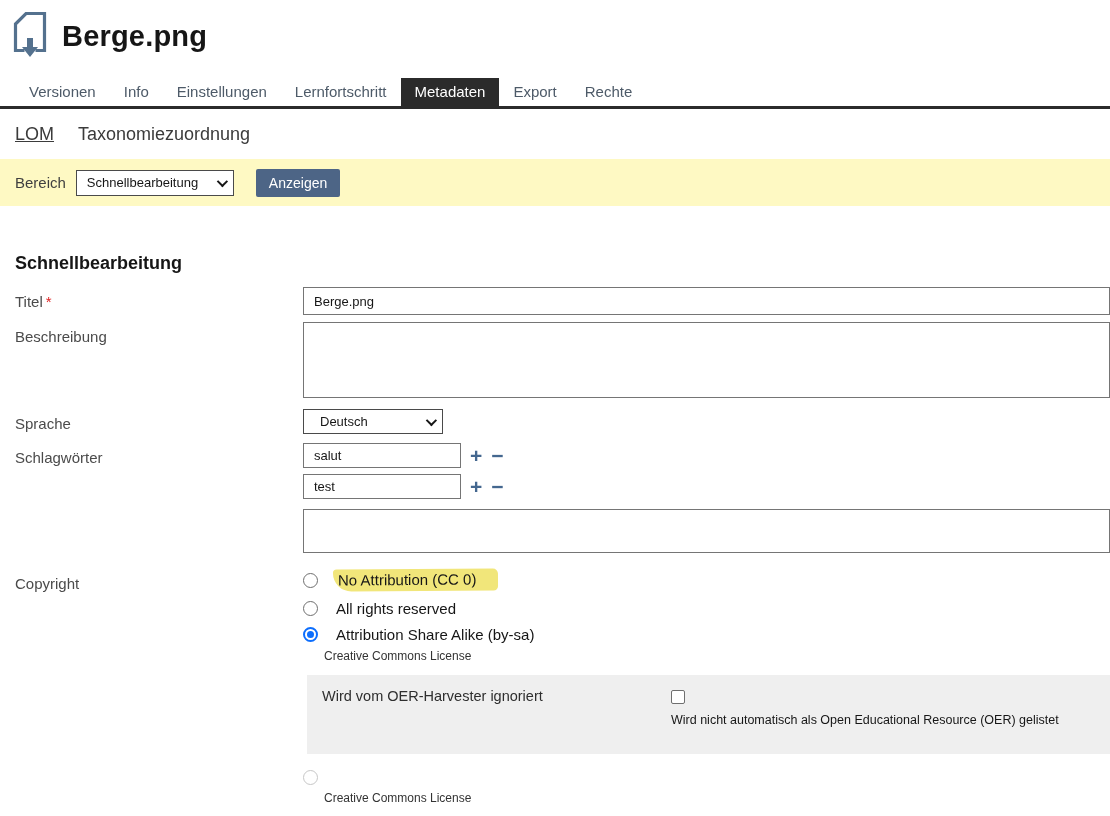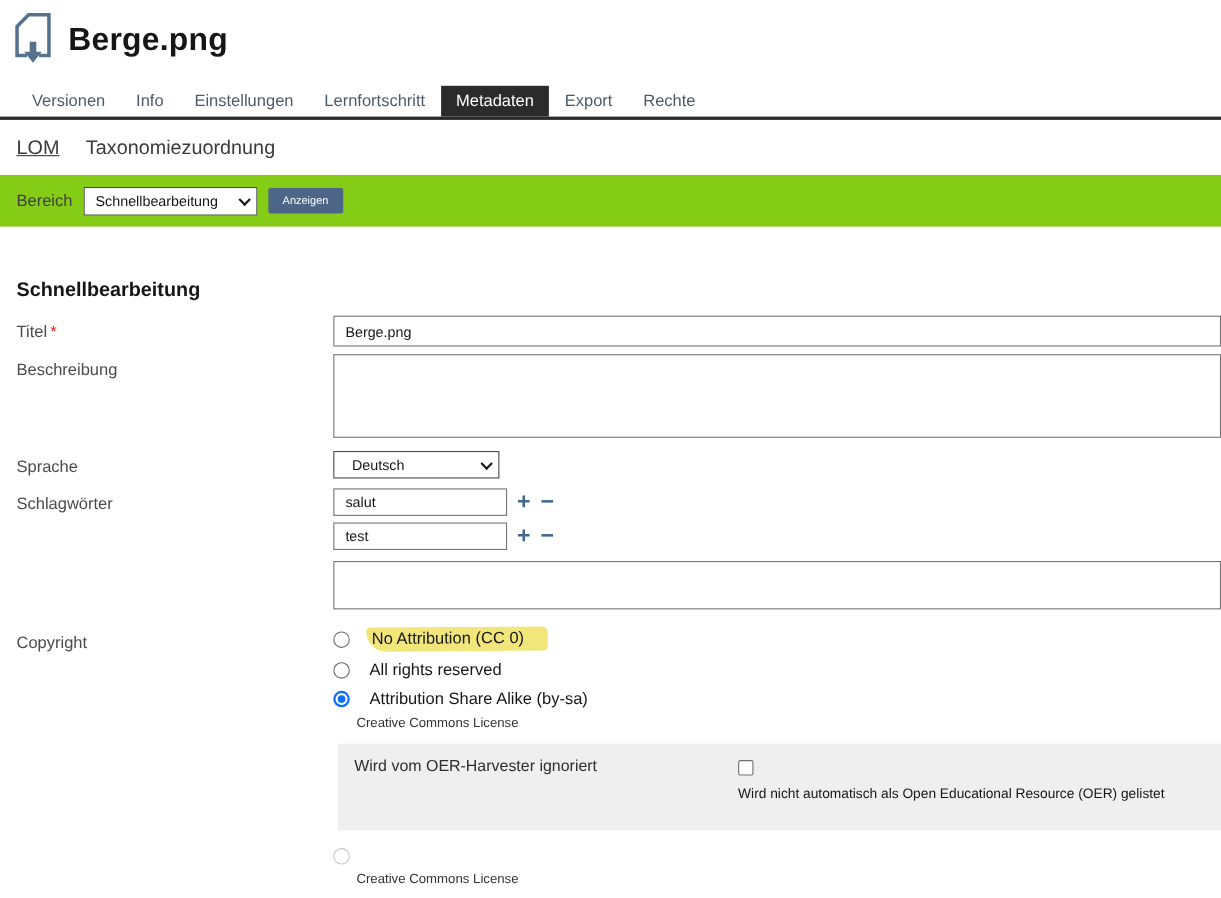--- a/index.html
+++ b/index.html
@@ -16,44 +16,44 @@
   .tabbar { display:flex; align-items:stretch; margin-top:16px; border-bottom:3px solid #2b2b2b; padding-left:15px; }
   .tab { font-size:15px; color:#4d5a68; padding:5px 14px 6px; cursor:pointer; white-space:nowrap; }
   .tab.active { background:#2b2b2b; color:#fff; }
 
   
   .subtabbar { display:flex; gap:24px; padding:15px 0 14px 15px; }
   .subtab { font-size:18px; color:#3b3b3b; cursor:pointer; }
   .subtab.active { text-decoration:underline; }
 
   
-  .bereich-bar { display:flex; align-items:center; gap:10px; background:#84cc16; height:47px; padding-left:15px; }
+  .bereich-bar { display:flex; align-items:center; gap:10px; background:#fef9c3; height:47px; padding-left:15px; }
   .bereich-label { font-size:15px; color:#3f3f3f; }
   .fake-select { position:relative; display:flex; align-items:center; justify-content:space-between;
                  background:#fff; border:1px solid #4a4a4a; height:26px; padding:0 8px 0 10px; cursor:pointer; }
   .fake-select .sel-text { font-size:13px; color:#161616; }
   .chevron { width:8px; height:8px; border-right:2px solid #161616; border-bottom:2px solid #161616;
              transform:rotate(45deg) translateY(-2px); margin-left:10px; }
   .bereich-select { width:158px; }
-  .primary-btn { background:#4d6586; color:#fff; border:none; font-size:10px; padding:6px 13px;
-                 border-radius:2px; cursor:pointer; margin-left:0; font-family:inherit; }
+  .primary-btn { background:#4d6586; color:#fff; border:none; font-size:14px; padding:6px 13px;
+                 border-radius:2px; cursor:pointer; margin-left:12px; font-family:inherit; }
 
   
   .section-heading { font-size:18px; font-weight:700; color:#161616; margin:47px 0 13px 15px; }
   .form-row { display:flex; margin-bottom:7px; }
   .form-label { width:303px; flex:0 0 303px; padding:5px 10px 0 15px; font-size:15px; color:#4b4b4b; line-height:20px; }
   .required-star { color:#d22; margin-left:3px; }
   .form-control { flex:1 1 auto; min-width:0; }
   input[type=text] { width:100%; border:1px solid #757575; background:#fff; font-family:inherit;
                      font-size:13px; color:#161616; padding:0 10px; }
   .input-lg { height:28px; }
   textarea.desc { width:100%; height:76px; border:1px solid #757575; resize:none; font-family:inherit;
                   font-size:13px; padding:6px 10px; }
   .row-sprache { margin-bottom:9px; }
-  .sprache-select { width:151px; height:25px;padding-left:16px; }
+  .sprache-select { width:140px; height:25px;padding-left:16px; }
   .kw-line { display:flex; align-items:center; gap:9px; margin-bottom:6px; }
   .kw-line input { width:158px; height:25px; flex:0 0 158px; }
   .kw-btn { font-size:21px; font-weight:700; color:#44678f; line-height:18px; cursor:pointer; user-select:none; }
   .row-keywords { margin-bottom:4px; }
   .autoren-input { height:44px; }
   .row-autoren { margin-bottom:16px; }
 
   
   .radio-row { display:flex; align-items:center; gap:18px; margin-bottom:9px; font-size:15px; color:#161616; }
   .radio { appearance:none; -webkit-appearance:none; width:15px; height:15px; border:1px solid #6f6f6f;

